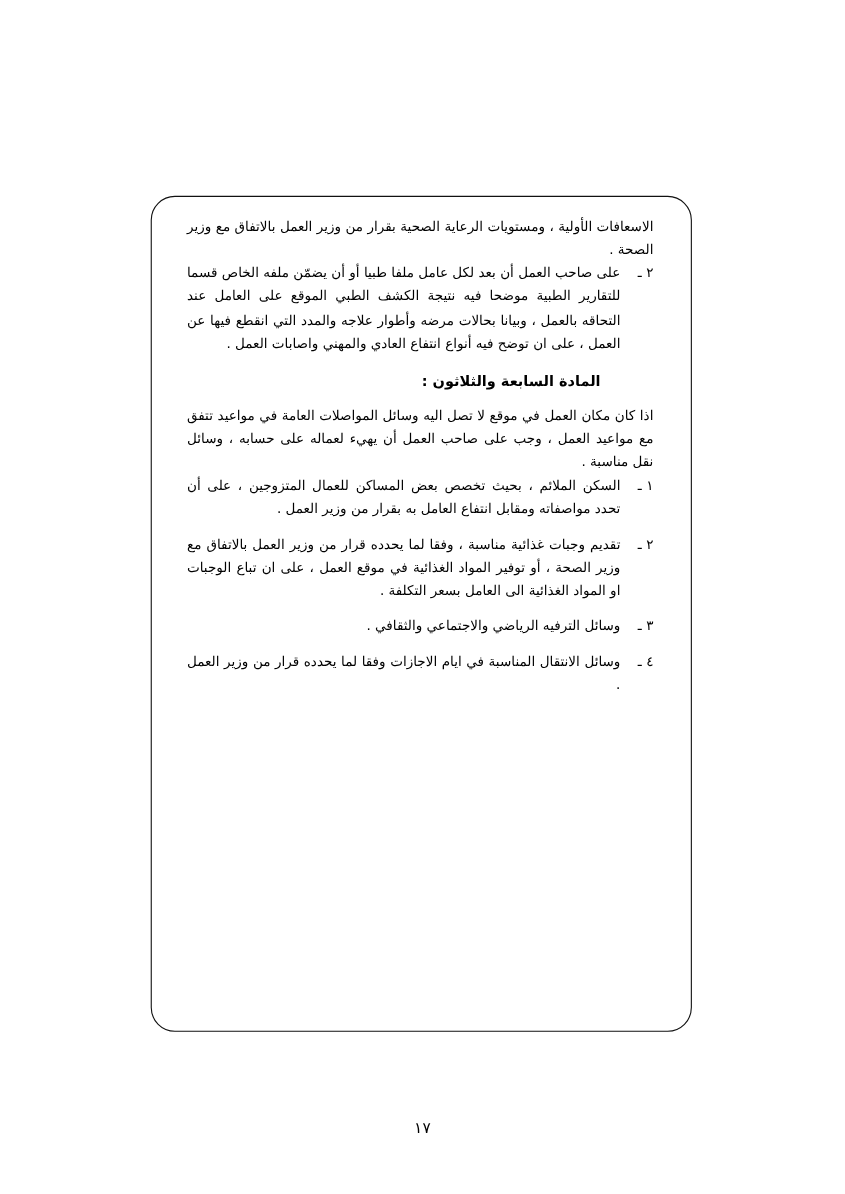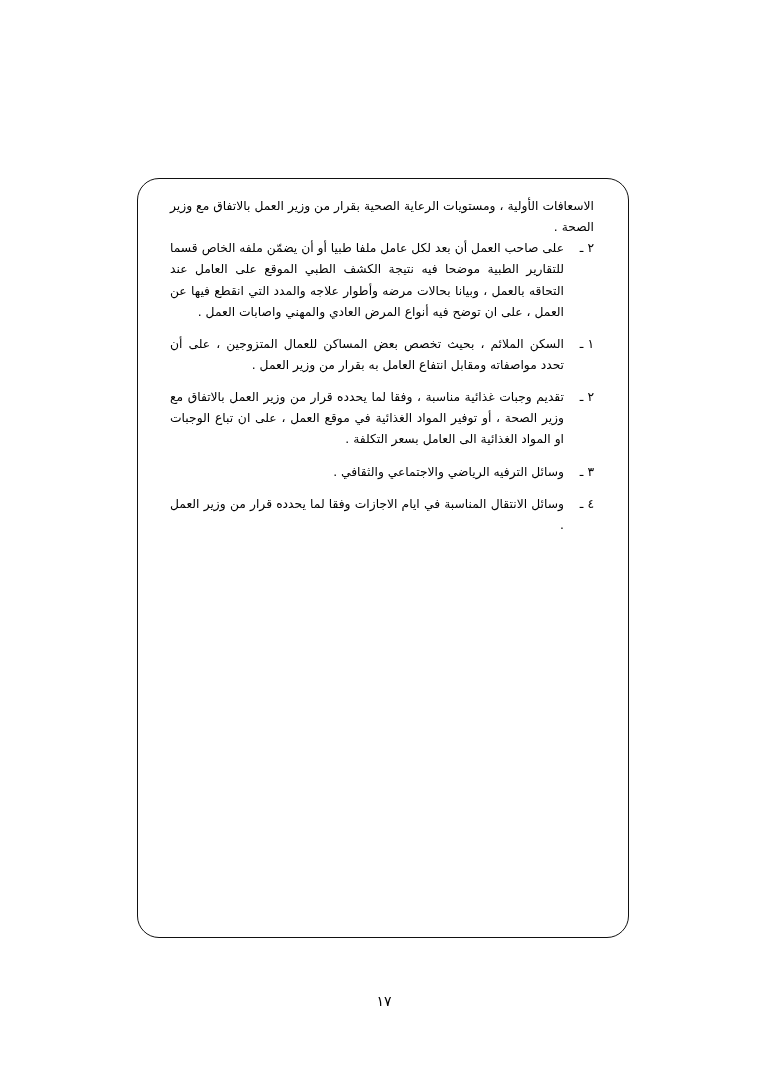--- a/index.html
+++ b/index.html
@@ -83,21 +83,21 @@
   }
   .first-para {
     margin-bottom: 14px;
   }
   .tight {
     margin-bottom: 13px;
   }
   .page-number {
     position: absolute;
     left: 0;
-    top: 993px;
+    top: 1018px;
     width: 768px;
     text-align: center;
     font-size: 14px;
     letter-spacing: 1px;
   }
 </style>
 </head>
 <body>
 
 <div class="page">
@@ -106,24 +106,26 @@
 
   <div class="content">
 
     <div class="para first-para">الاسعافات الأولية ، ومستويات الرعاية الصحية بقرار من وزير العمل بالاتفاق مع وزير الصحة .</div>
 
     <div class="numbered">
       <div class="num">
         <span>٢</span>
         <span>ـ</span>
       </div>
-      <div class="body">على صاحب العمل أن بعد لكل عامل ملفا طبيا أو أن يضمّن ملفه الخاص قسما للتقارير الطبية موضحا فيه نتيجة الكشف الطبي الموقع على العامل عند التحاقه بالعمل ، وبيانا بحالات مرضه وأطوار علاجه والمدد التي انقطع فيها عن العمل ، على ان توضح فيه أنواع المرض العادي والمهني واصابات العمل .</div>
+      <div class="body">على صاحب العمل أن بعد لكل عامل ملفا طبيا أو أن يضمّن ملفه الخاص قسما للتقارير الطبية موضحا فيه نتيجة الكشف الطبي الموقع على العامل عند التحاقه بالعمل ، وبيانا بحالات مرضه وأطوار علاجه والمدد التي انقطع فيها عن العمل ، على ان توضح فيه أنواع انتفاع العادي والمهني واصابات العمل .</div>
     </div>
 
+    <div class="article-heading">المادة السابعة والثلاثون :</div>
 
+    <div class="para">اذا كان مكان العمل في موقع لا تصل اليه وسائل المواصلات العامة في مواعيد تتفق مع مواعيد العمل ، وجب على صاحب العمل أن يهيء لعماله على حسابه ، وسائل نقل مناسبة .</div>
 
 
 
     <div class="numbered">
       <div class="num">
         <span>١</span>
         <span>ـ</span>
       </div>
       <div class="body">السكن الملائم ، بحيث تخصص بعض المساكن للعمال المتزوجين ، على أن تحدد مواصفاته ومقابل انتفاع العامل به بقرار من وزير العمل .</div>
     </div>

